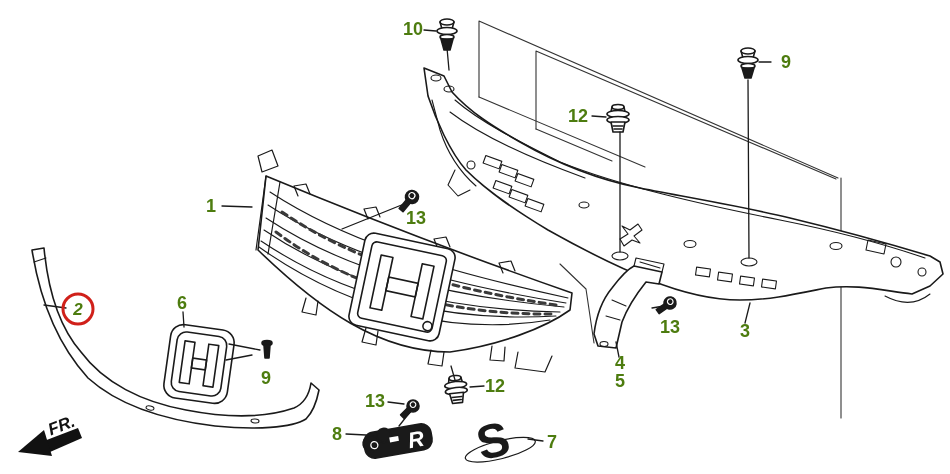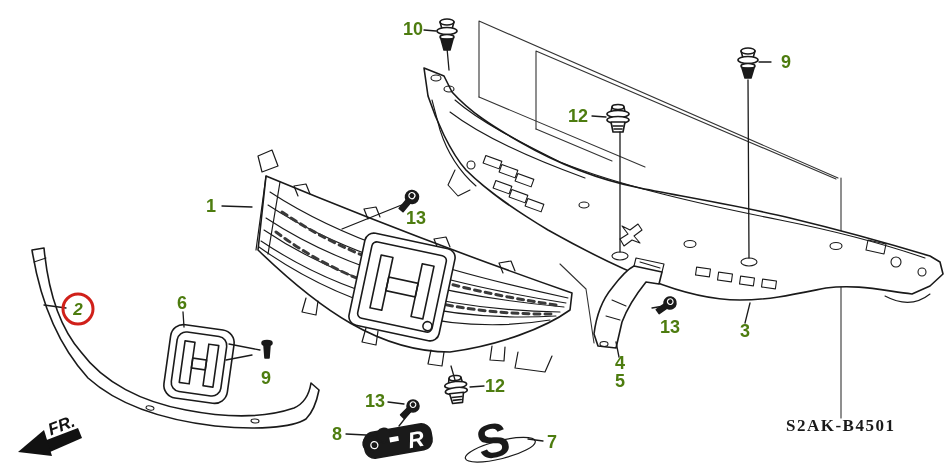--- a/index.html
+++ b/index.html
@@ -292,15 +292,14 @@
 <div class="callout" style="left:266px;top:378px">9</div>
 <div class="callout" style="left:413px;top:29px">10</div>
 <div class="callout" style="left:786px;top:62px">9</div>
 <div class="callout" style="left:578px;top:116px">12</div>
 <div class="callout" style="left:495px;top:386px">12</div>
 <div class="callout" style="left:416px;top:218px">13</div>
 <div class="callout" style="left:670px;top:327px">13</div>
 <div class="callout" style="left:375px;top:401px">13</div>
 
 <div id="fr-label">FR.</div>
-<div id="figure-code">S2AK-B4501</div>
 
 </div>
 
 </body></html>

